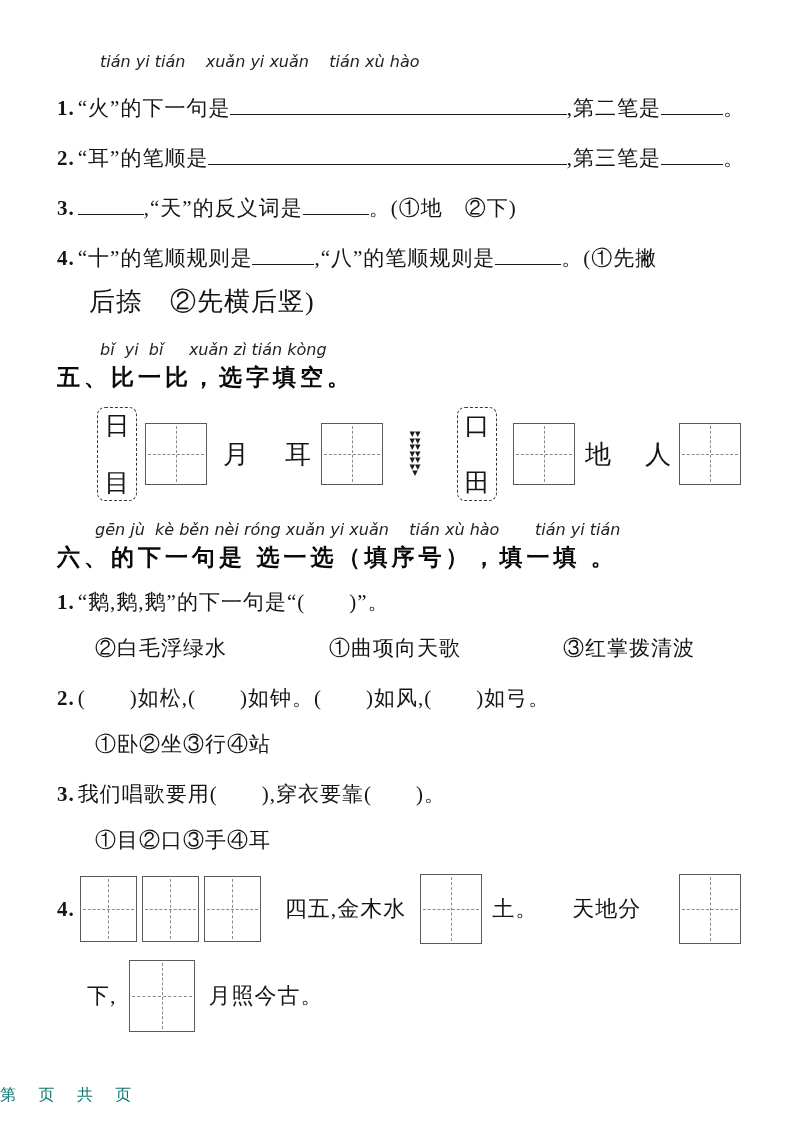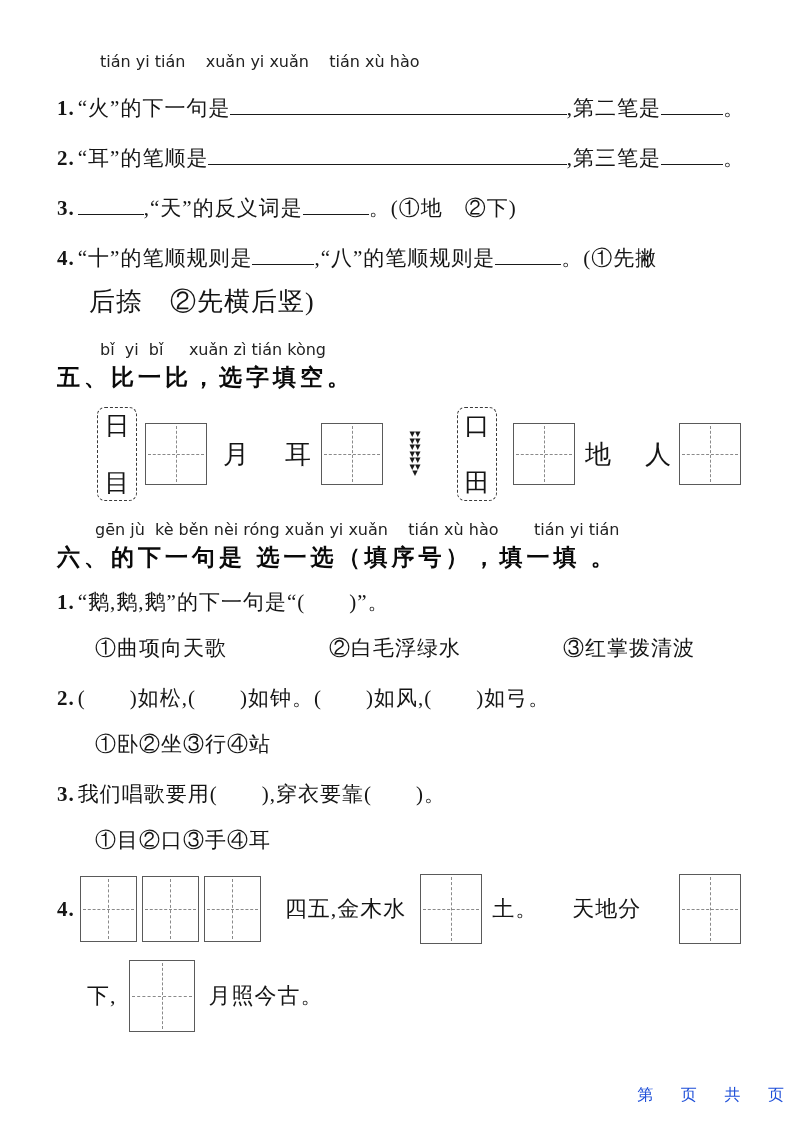--- a/index.html
+++ b/index.html
@@ -18,21 +18,21 @@
     font-size:16px;color:#222;
     white-space:pre;
     line-height:20px;
   }
   .sec-title{
     font-family:"Liberation Sans","DejaVu Sans",sans-serif;
     font-weight:700;font-size:23px;letter-spacing:4px;
     line-height:30px;margin-top:2px;color:#0a0a0a;
     white-space:nowrap;
   }
-  .indent-43{margin-left:43px;}
+  .indent-43{margin-left:43px;font-style:italic;}
   .item{
     display:flex;align-items:baseline;flex-wrap:nowrap;
     font-size:21px;letter-spacing:1px;line-height:28px;
     margin-top:22px;white-space:nowrap;
   }
   .num{font-weight:700;margin-right:3px;}
   .blank{display:inline-block;height:0;border-bottom:1.7px solid #1a1a1a;}
   .blank.grow{flex:1 1 auto;min-width:120px;}
   .blank.w62{width:62px;}
   .blank.w66{width:66px;}
@@ -63,23 +63,23 @@
     word-break:break-all;text-align:center;
   }
   
   .opts{display:flex;margin-left:38px;margin-top:18px;font-size:21px;letter-spacing:1px;white-space:nowrap;}
   .opts.three{width:600px;justify-content:space-between;}
   .opts.four{width:588px;}
   .q4-row{display:flex;align-items:center;margin-top:20px;font-size:22px;letter-spacing:1px;white-space:nowrap;}
   .q4-row .num{font-size:21px;}
   .footer{
     position:absolute;left:0;right:0;bottom:16px;
-    text-align:right;
-    font-family:Liberation Mono, monospace;
-    font-size:16px;letter-spacing:9px;color:#1d4ed8;
+    text-align:left;
+    font-family:Liberation Sans, sans-serif;
+    font-size:16px;letter-spacing:9px;color:#0f766e;
   }
 </style>
 </head>
 <body>
 
 <div class="page">
 
   <div class="sec" style="margin-top:0;">
     <div class="pinyin indent-43">tián yi tián    xuǎn yi xuǎn    tián xù hào</div>
 
@@ -149,22 +149,22 @@
 
   <div class="sec sec6">
     <div class="pinyin indent-43" style="margin-left:38px;">gēn jù  kè běn nèi róng xuǎn yi xuǎn    tián xù hào       tián yi tián</div>
     <div class="sec-title">六、的下一句是 选一选（填序号），填一填 。</div>
 
     <div class="item" style="margin-top:16px;">
       <span class="num">1.</span>
       <span>“鹅,鹅,鹅”的下一句是“(　　)”。</span>
     </div>
     <div class="opts three">
+      <span>②白毛浮绿水</span>
       <span>①曲项向天歌</span>
-      <span>②白毛浮绿水</span>
       <span>③红掌拨清波</span>
     </div>
 
     <div class="item">
       <span class="num">2.</span>
       <span>(　　)如松,(　　)如钟。(　　)如风,(　　)如弓。</span>
     </div>
     <div class="opts four">
       <span>①卧</span>
       <span>②坐</span>

